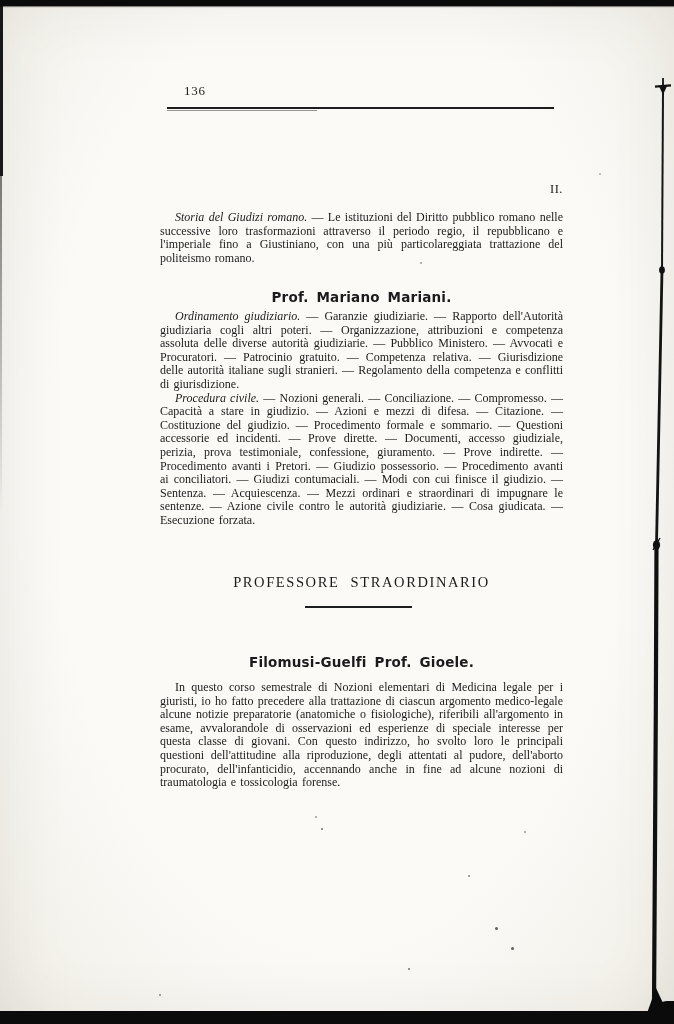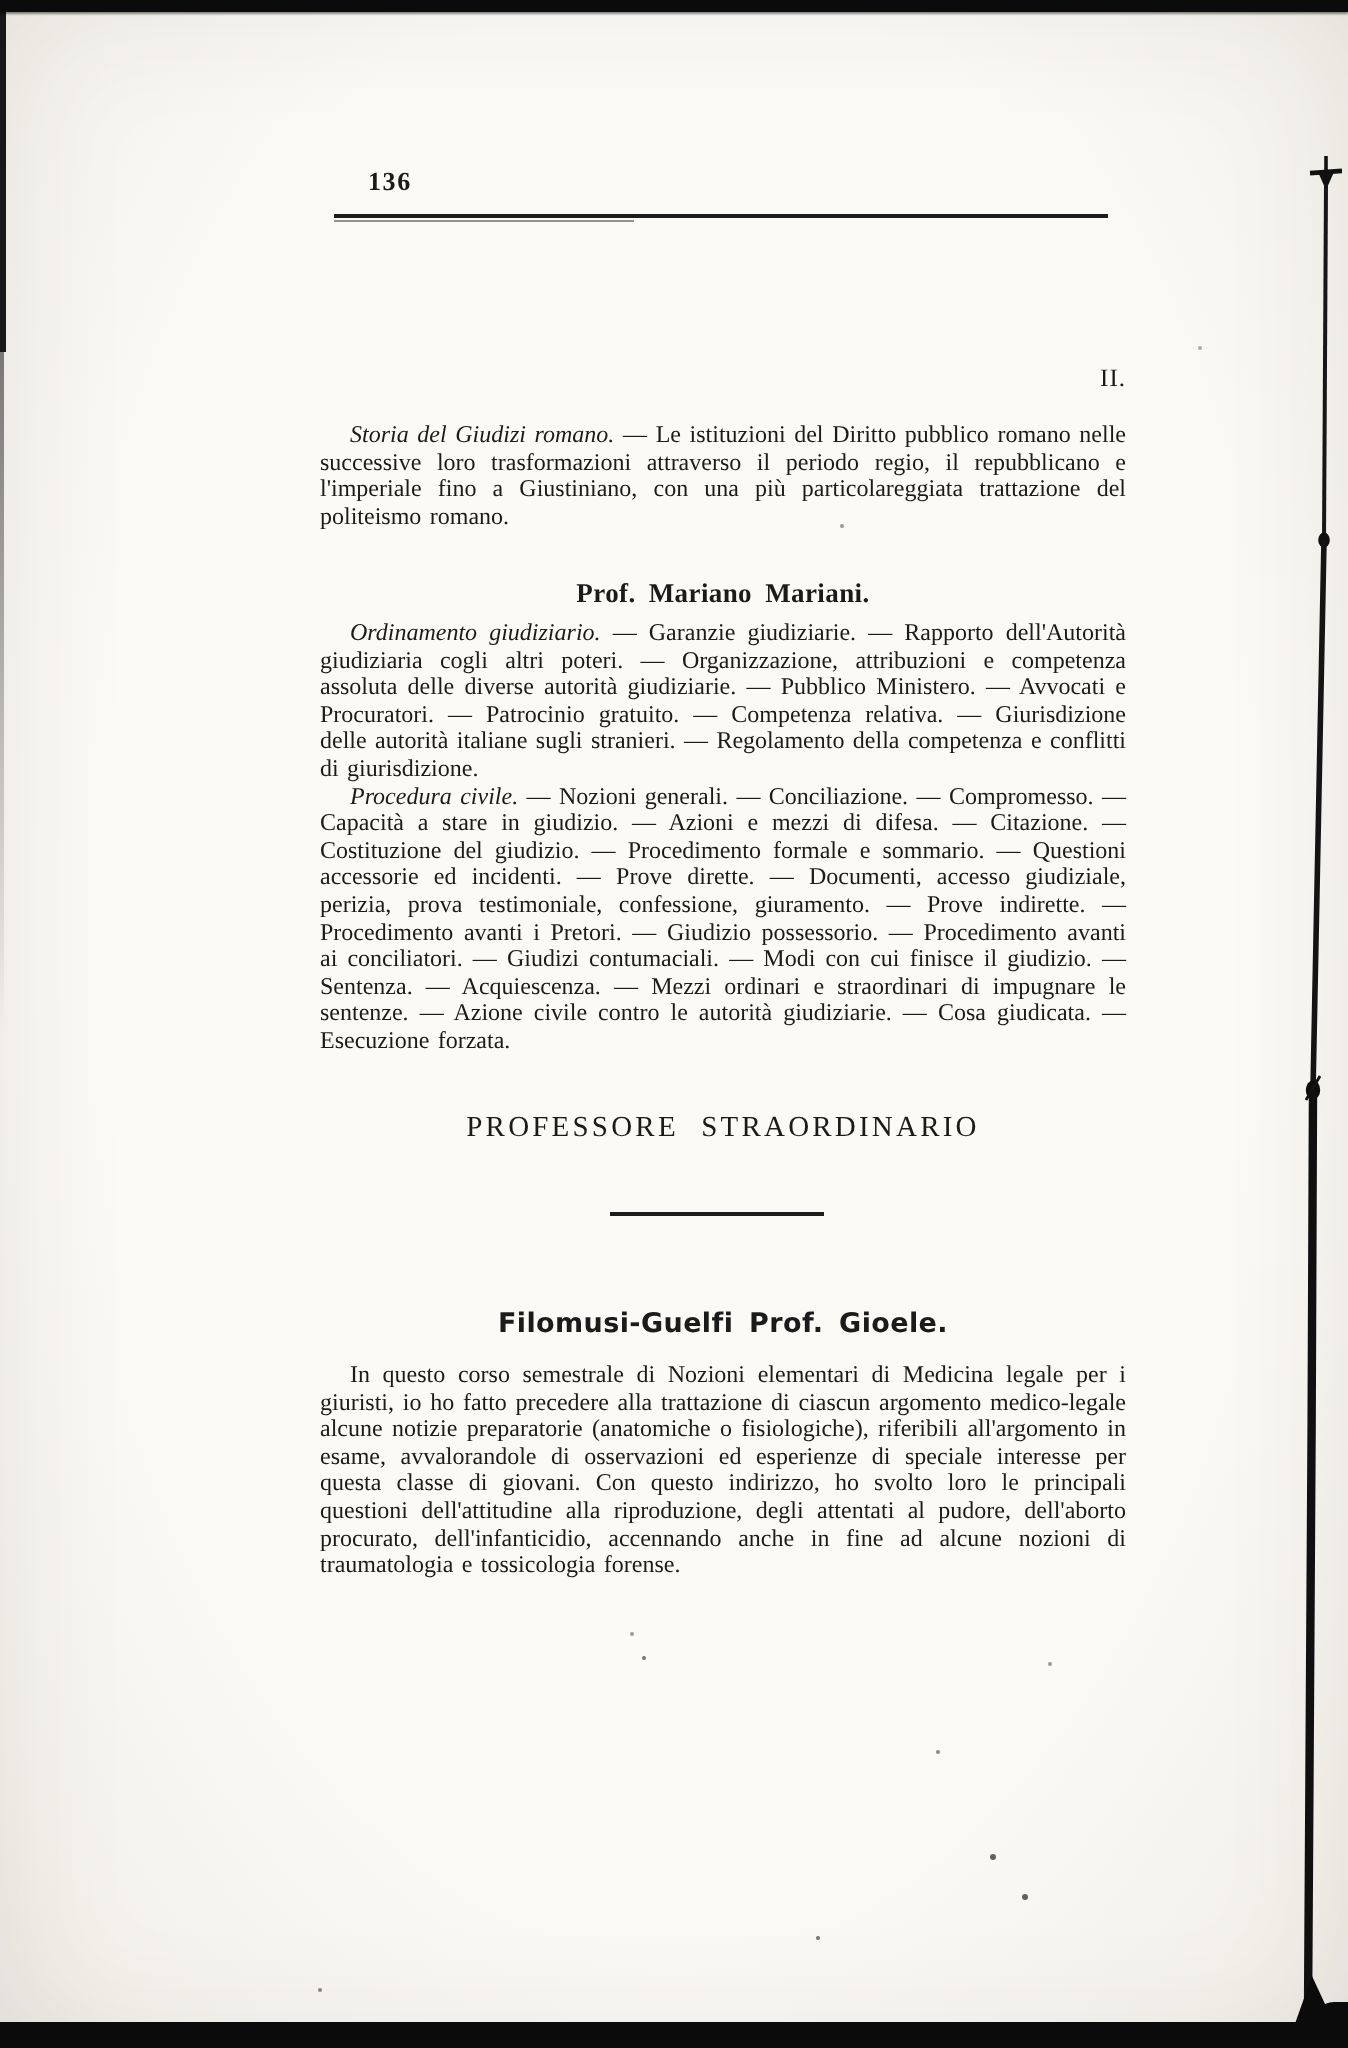--- a/index.html
+++ b/index.html
@@ -20,33 +20,33 @@
   .bar-top{position:absolute;top:0;left:0;width:674px;height:6px;background:#0b0b0b;z-index:5;box-shadow:0 1px 1px rgba(0,0,0,.45);}
   .bar-bottom{position:absolute;bottom:0;left:0;width:674px;height:13px;background:#0b0b0b;z-index:5;}
   .corner-br{position:absolute;right:0;bottom:12px;width:18px;height:11px;background:#0b0b0b;border-top-left-radius:14px;z-index:4;}
   .edge-left{position:absolute;left:0;top:0;width:3px;height:176px;background:#181818;z-index:4;}
   .edge-left-fade{position:absolute;left:0;top:176px;width:2px;height:340px;z-index:4;
     background:linear-gradient(#181818, rgba(24,24,24,0));opacity:.55;}
   .thread-svg{position:absolute;left:645px;top:78px;z-index:3;}
   .speck{position:absolute;background:#3a3a3a;border-radius:50%;z-index:2;}
 
   
-  .pagenum{position:absolute;left:184px;top:83px;font-size:13px;letter-spacing:.8px;font-weight:700;}
+  .pagenum{position:absolute;left:184px;top:83px;font-size:13px;letter-spacing:.8px;font-weight:400;}
   .rule-head{position:absolute;left:167px;top:107px;width:387px;height:2px;background:#1d1d1d;}
   .rule-head-double{position:absolute;left:167px;top:110px;width:150px;height:1px;background:rgba(20,20,20,.45);}
   .block{position:absolute;left:160px;width:403px;}
   .body-text{font-size:12px;line-height:13.6px;text-align:justify;word-spacing:1.2px;}
   .body-text p{margin:0;}
   .indent{text-indent:15px;}
   .lead{font-style:italic;}
   .it{}
   .numeral{position:absolute;left:160px;top:182px;width:403px;text-align:right;font-size:12.5px;letter-spacing:.5px;}
   .h-sans{font-family:"DejaVu Sans","Liberation Sans",sans-serif;font-weight:bold;text-align:center;font-size:13.5px;word-spacing:3px;letter-spacing:.2px;}
-  .h-mariani{top:289px;font-family:Liberation Serif, serif;}
-  .h-straord{position:absolute;left:160px;top:556px;width:403px;text-align:center;
+  .h-mariani{top:289px;}
+  .h-straord{position:absolute;left:160px;top:574px;width:403px;text-align:center;
     font-size:14.5px;letter-spacing:1.6px;word-spacing:6px;}
   .rule-short{position:absolute;left:305px;top:606px;width:107px;height:2px;background:#1d1d1d;}
   .h-filomusi{top:642px;margin-top:12px;}
 </style>
 </head>
 <body>
 
 <div class="page">
 
   <div class="bar-top"></div>

